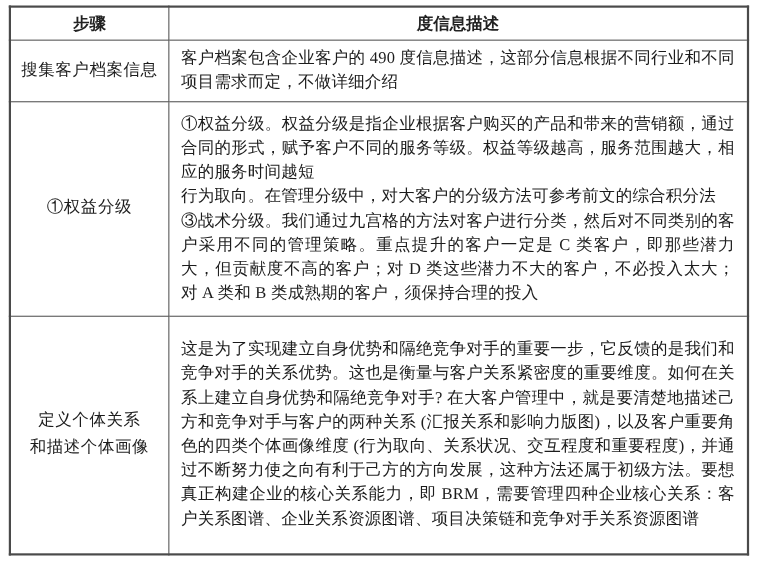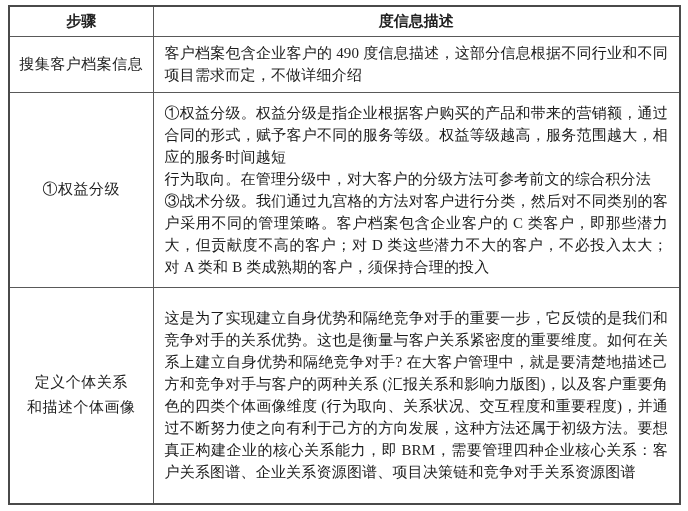--- a/index.html
+++ b/index.html
@@ -97,21 +97,21 @@
           <td class="step-cell">搜集客户档案信息</td>
           <td class="desc-cell">
             <div class="para">客户档案包含企业客户的 490 度信息描述，这部分信息根据不同行业和不同项目需求而定，不做详细介绍</div>
           </td>
         </tr>
         <tr class="row-1">
           <td class="step-cell">①权益分级</td>
           <td class="desc-cell">
             <div class="para">①权益分级。权益分级是指企业根据客户购买的产品和带来的营销额，通过合同的形式，赋予客户不同的服务等级。权益等级越高，服务范围越大，相应的服务时间越短</div>
             <div class="para">行为取向。在管理分级中，对大客户的分级方法可参考前文的综合积分法</div>
-            <div class="para">③战术分级。我们通过九宫格的方法对客户进行分类，然后对不同类别的客户采用不同的管理策略。客户档案包含企业客户的 C 类客户，即那些潜力大，但贡献度不高的客户；对 D 类这些潜力不大的客户，不必投入太大；对 A 类和 B 类成熟期的客户，须保持合理的投入</div>
+            <div class="para">③战术分级。我们通过九宫格的方法对客户进行分类，然后对不同类别的客户采用不同的管理策略。重点提升的客户一定是 C 类客户，即那些潜力大，但贡献度不高的客户；对 D 类这些潜力不大的客户，不必投入太大；对 A 类和 B 类成熟期的客户，须保持合理的投入</div>
           </td>
         </tr>
         <tr class="row-2">
           <td class="step-cell">定义个体关系<br>和描述个体画像</td>
           <td class="desc-cell">
             <div class="para">这是为了实现建立自身优势和隔绝竞争对手的重要一步，它反馈的是我们和竞争对手的关系优势。这也是衡量与客户关系紧密度的重要维度。如何在关系上建立自身优势和隔绝竞争对手? 在大客户管理中，就是要清楚地描述己方和竞争对手与客户的两种关系 (汇报关系和影响力版图)，以及客户重要角色的四类个体画像维度 (行为取向、关系状况、交互程度和重要程度)，并通过不断努力使之向有利于己方的方向发展，这种方法还属于初级方法。要想真正构建企业的核心关系能力，即 BRM，需要管理四种企业核心关系：客户关系图谱、企业关系资源图谱、项目决策链和竞争对手关系资源图谱</div>
           </td>
         </tr>
       </tbody>
   </table>

